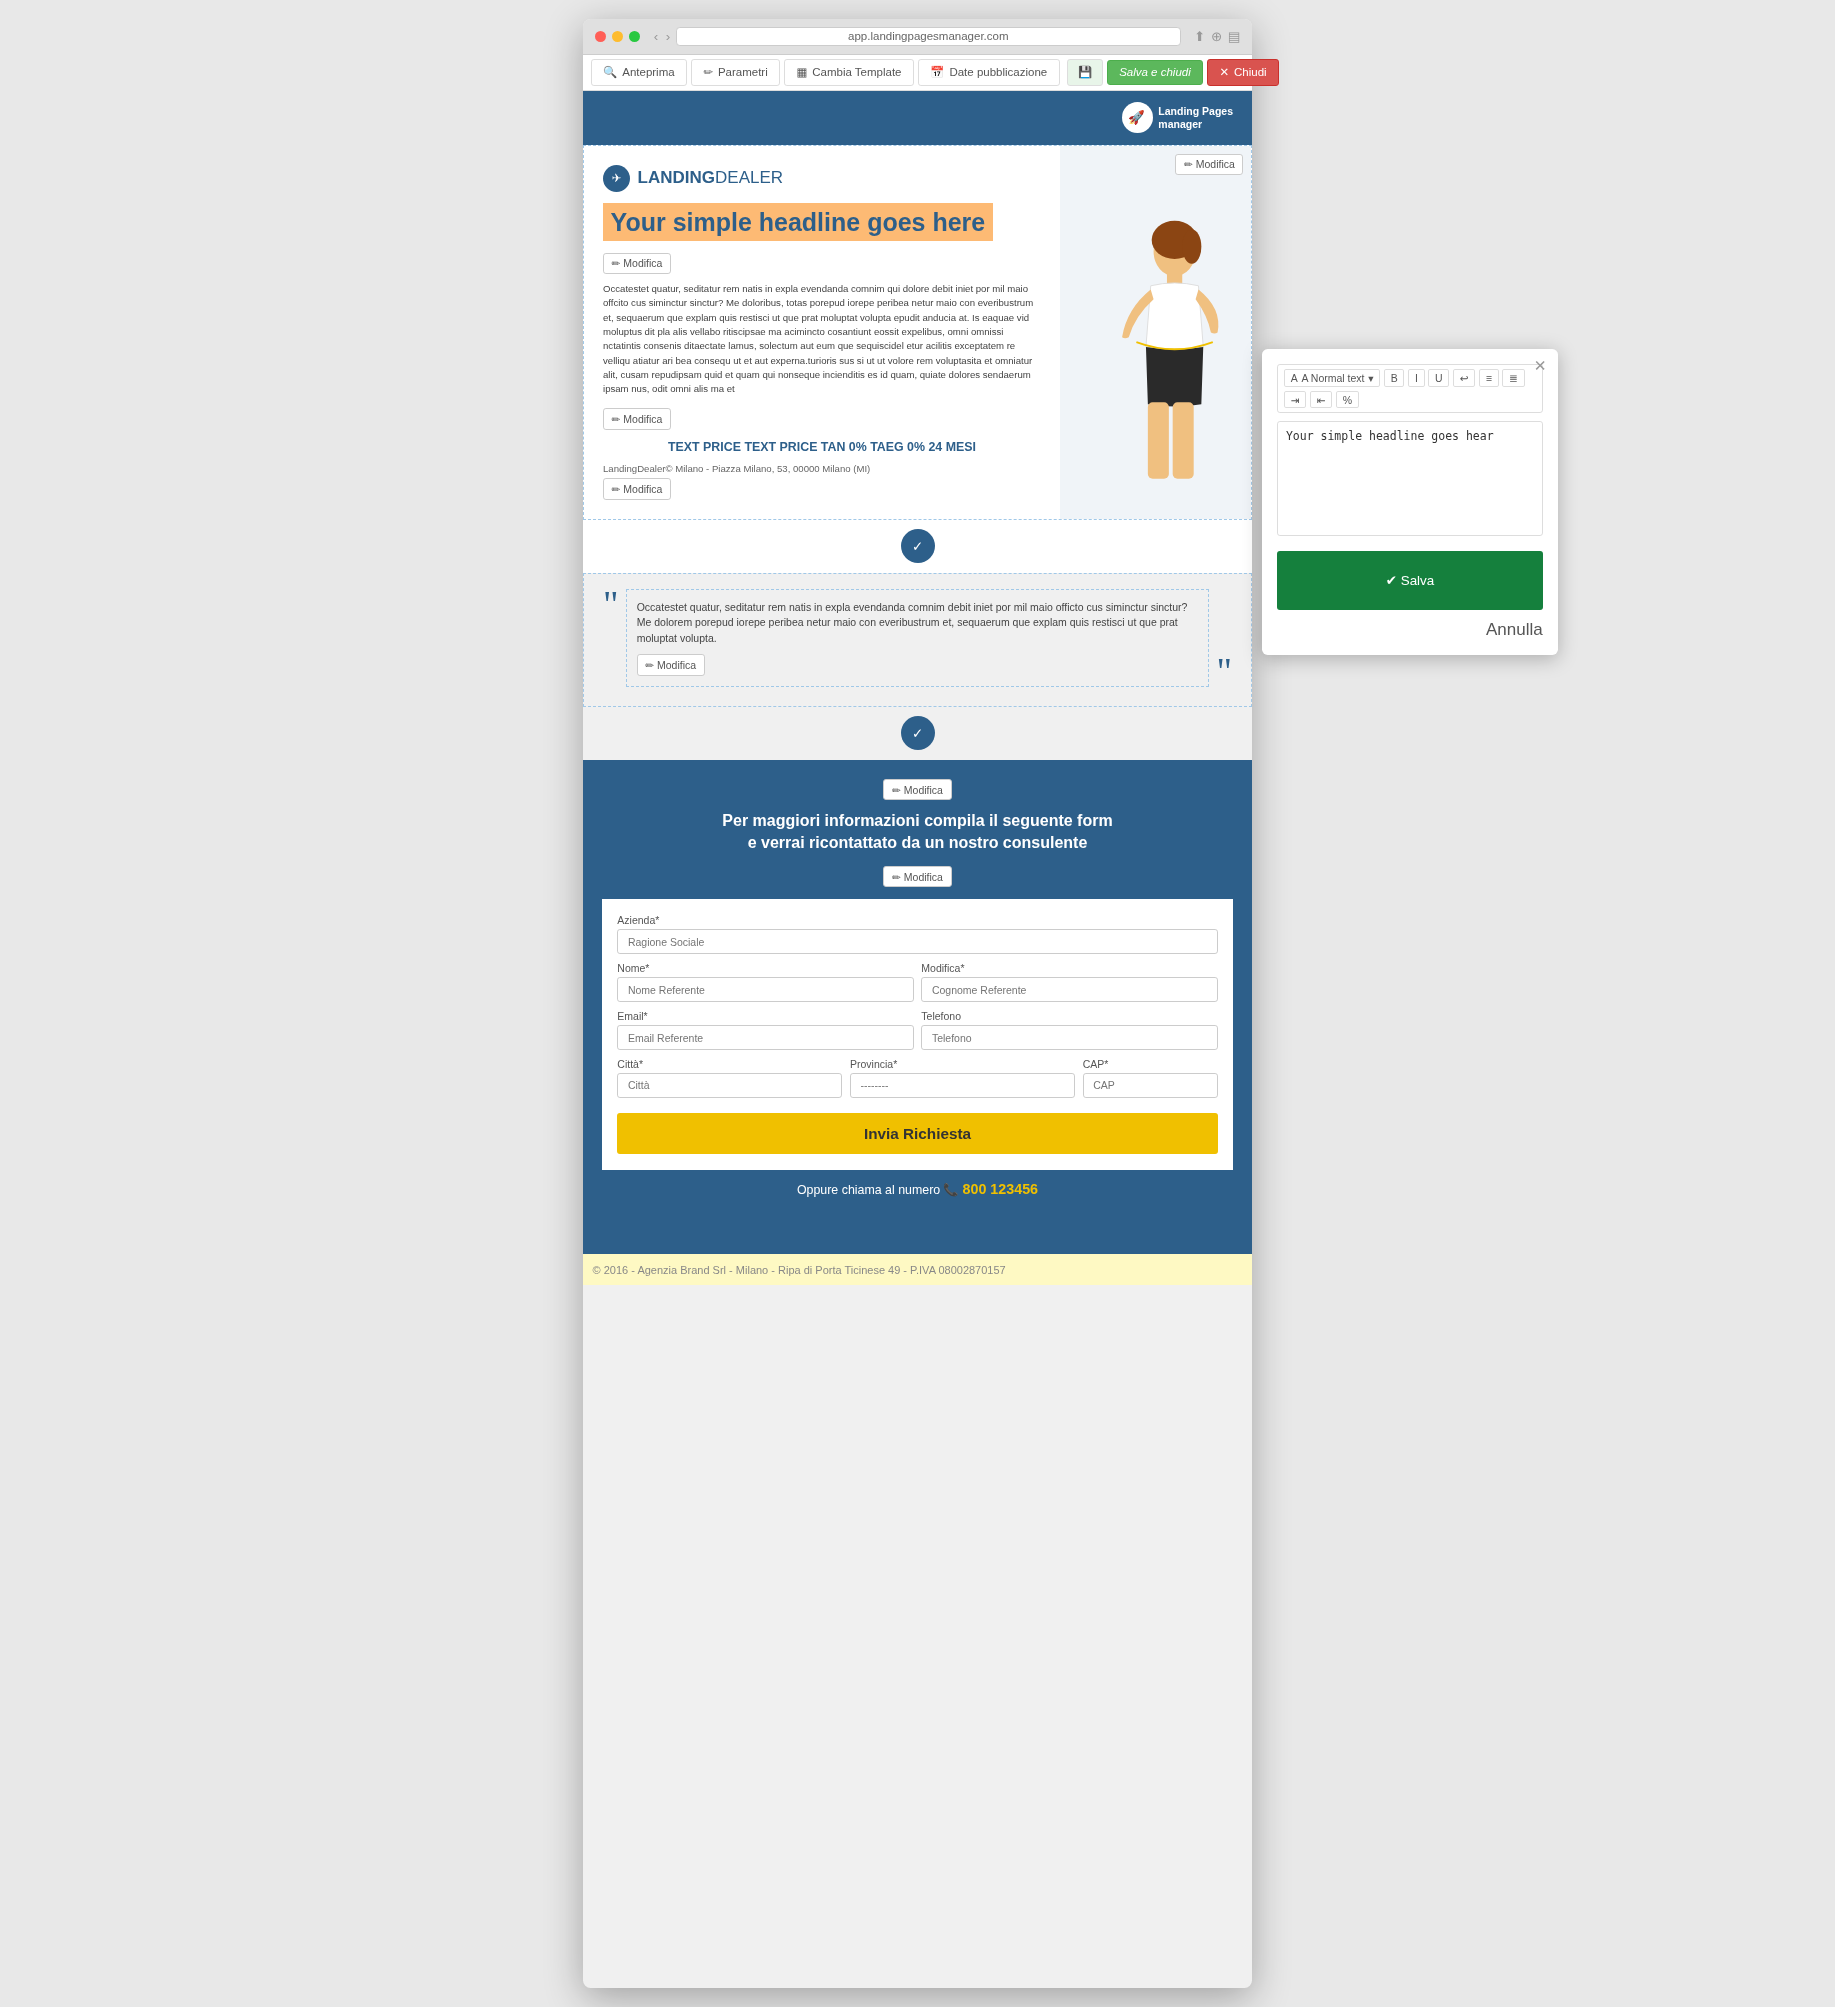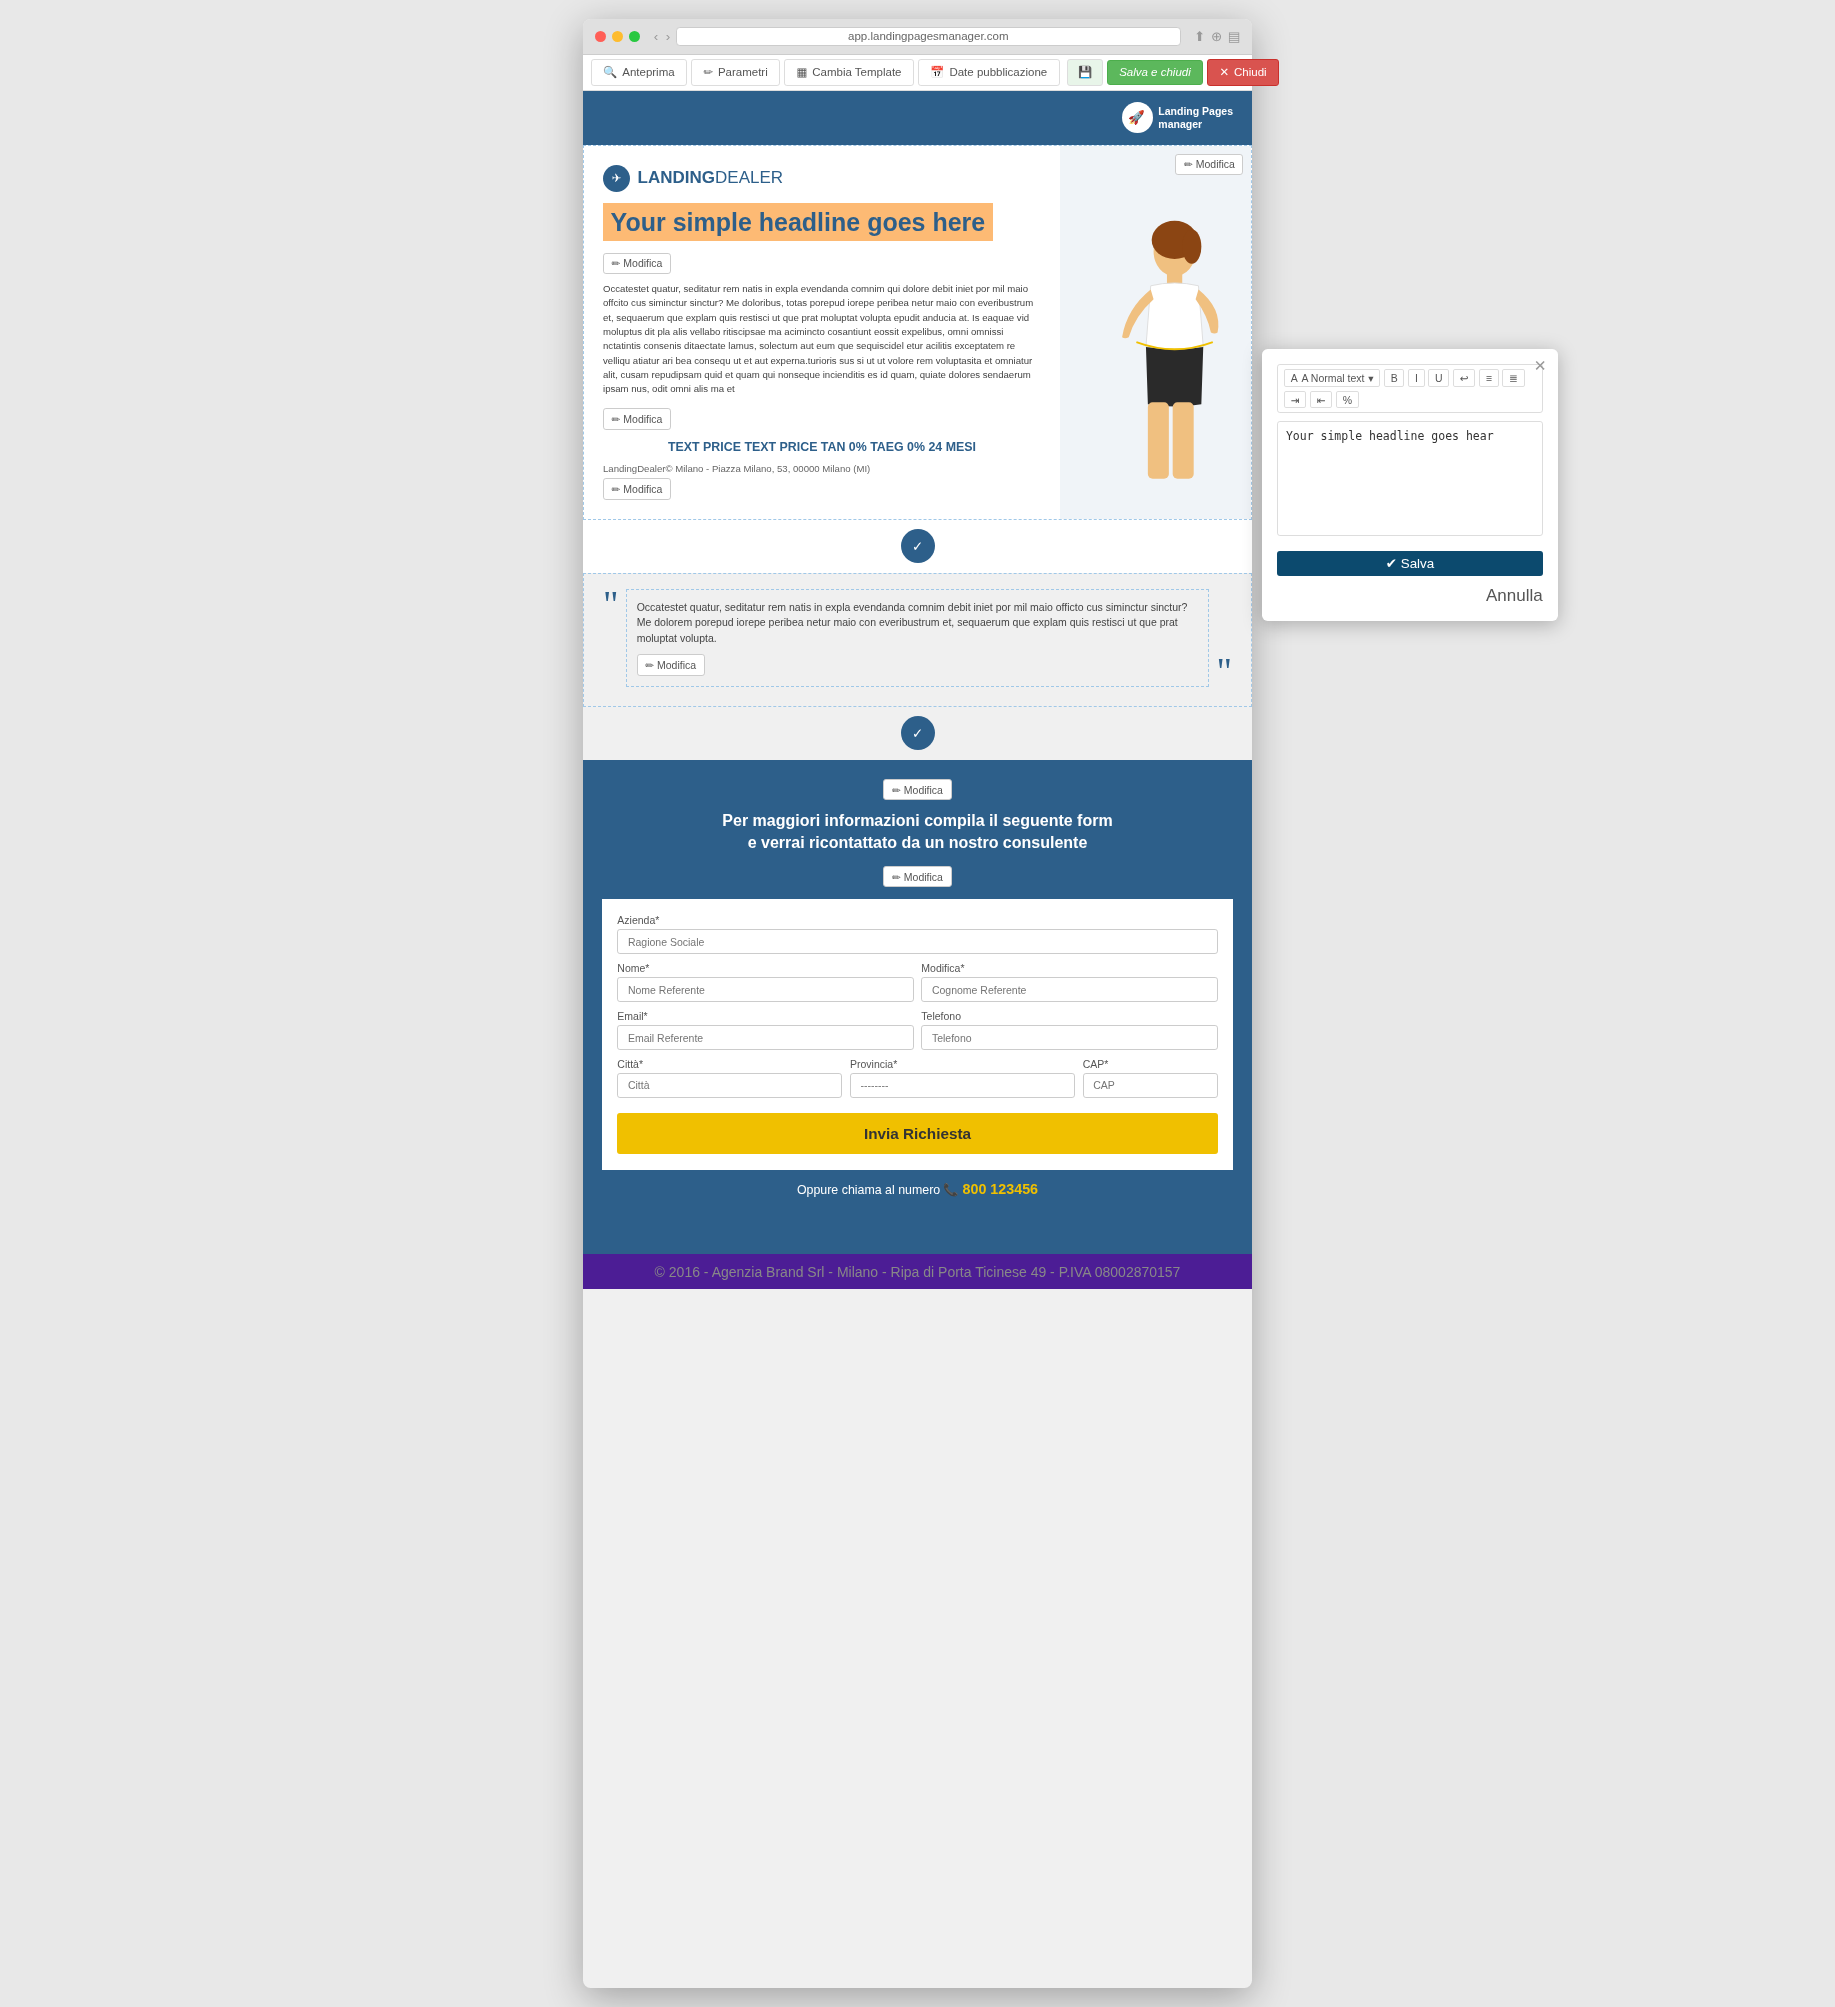--- a/index.html
+++ b/index.html
@@ -354,24 +354,24 @@
     }
 
     .phone-number {
       color: #f0c000;
       font-weight: bold;
       font-size: 14.3px;
     }
 
     
     .lp-footer {
-      background: #4c1d95;
+      background: #fef9c3;
       padding: 9.6px;
-      text-align: center;
-      font-size: 14px;
+      text-align: left;
+      font-size: 11px;
       color: #888;
     }
 
     
     .lp-bottom-bar {
       background: #2d5f8a;
       height: 38px;
     }
 
     
@@ -437,25 +437,25 @@
       padding: 7.6px;
       font-size: 11.5px;
       color: #333;
       resize: none;
       outline: none;
       margin-bottom: 11.5px;
     }
 
     .popup-save-btn {
       width: 100%;
-      background: #0c4a6e;
+      background: #15803d;
       color: white;
       border: none;
       border-radius: 2.9px;
-      padding: 5px;
+      padding: 22px;
       font-size: 13.4px;
       cursor: pointer;
       display: flex;
       align-items: center;
       justify-content: center;
       gap: 5.7px;
       margin-bottom: 9.6px;
     }
 
     .popup-cancel {

